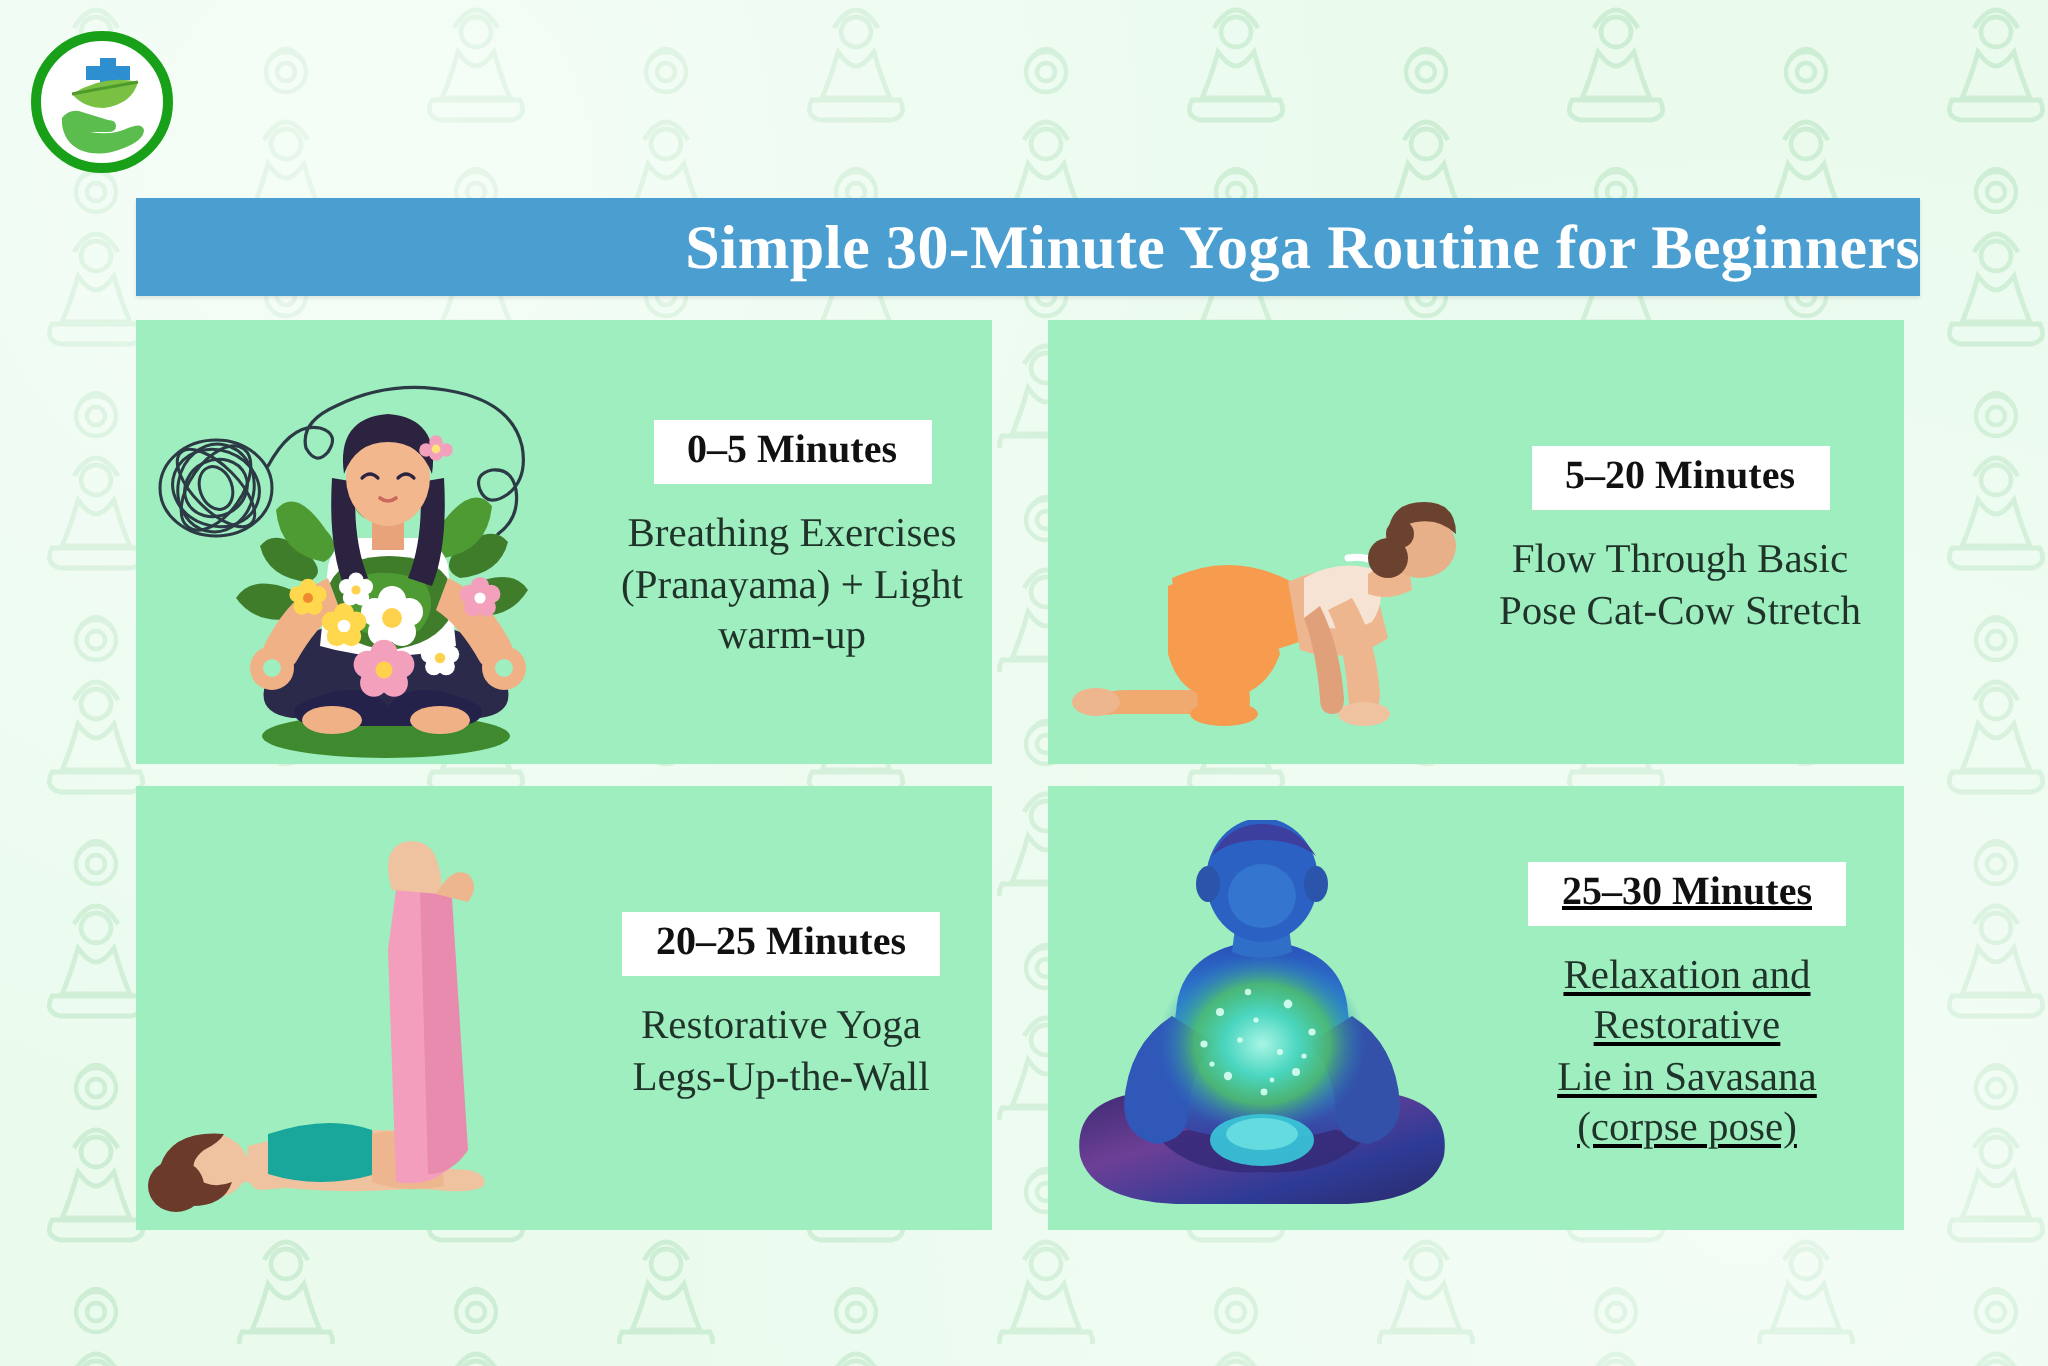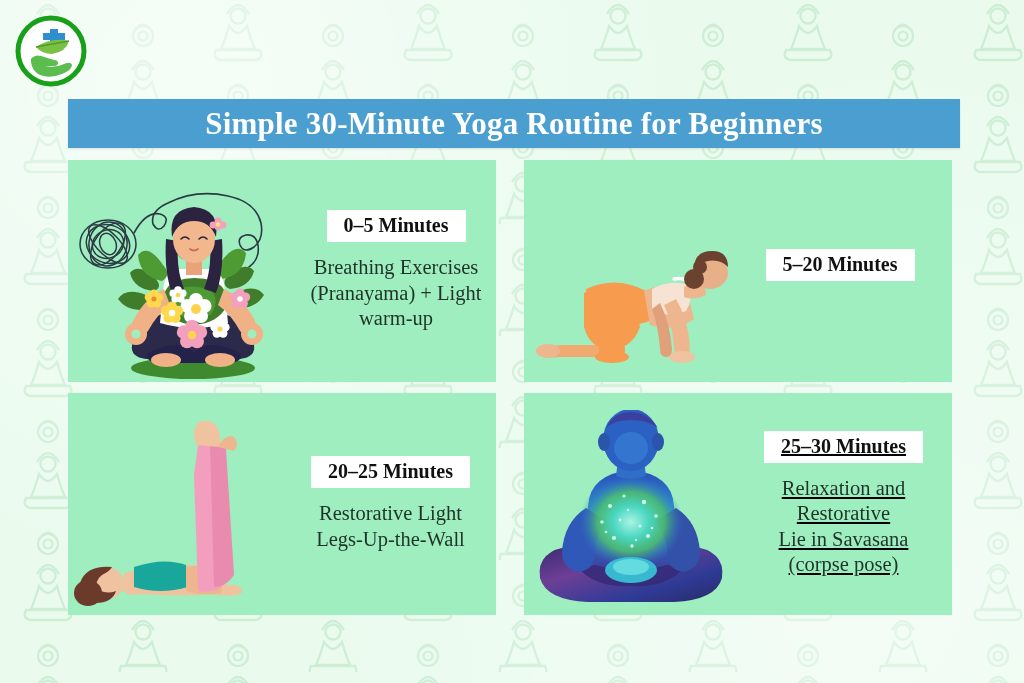--- a/index.html
+++ b/index.html
@@ -57,21 +57,21 @@
   #title-banner {
     position: absolute;
     left: 68px;
     top: 99px;
     width: 892px;
     height: 49px;
     background: #4b9fd0;
     z-index: 4;
     display: flex;
     align-items: center;
-    justify-content: center;
+    justify-content: flex-end;
     box-shadow: 0 1px 2px rgba(0,0,0,0.10);
   }
   #title-text {
     color: #ffffff;
     font-family: "Liberation Serif", serif;
     font-weight: bold;
     font-size: 31px;
     letter-spacing: 0.2px;
     white-space: nowrap;
     line-height: 1;
@@ -398,20 +398,22 @@
           <ellipse cx="186" cy="66" rx="18" ry="16" fill="#e8b089"></ellipse>
 
           <path d="M 170 62 Q 170 44 188 44 Q 204 44 204 60 Q 196 52 184 54 Q 174 56 170 62 Z" fill="#6b4230"></path>
 
           <circle cx="170" cy="72" r="10" fill="#6b4230"></circle>
           <circle cx="176" cy="60" r="7" fill="#6b4230"></circle>
         </svg>
       </div>
       <div class="card-text">
         <div class="time-badge">5–20 Minutes</div>
+        <div class="card-desc">Flow Through Basic
+Pose Cat-Cow Stretch</div>
       </div>
     </div>
 
     <div class="card card-3">
       <div class="card-art">
         <svg width="225" height="200" viewBox="0 0 225 200" xmlns="http://www.w3.org/2000/svg">
 
           <path d="M 60 172 Q 110 166 166 170 Q 176 172 174 178 Q 168 182 150 180
                    Q 104 176 62 180 Q 54 178 60 172 Z" fill="#f0c3a0"></path>
 
@@ -431,21 +433,21 @@
 
           <ellipse cx="38" cy="168" rx="18" ry="16" fill="#f0c3a0"></ellipse>
 
           <path d="M 44 152 Q 18 150 12 168 Q 8 186 28 188 Q 44 188 48 176
                    Q 38 180 30 174 Q 26 166 34 160 Q 42 156 44 152 Z" fill="#6b3a2a"></path>
           <ellipse cx="20" cy="178" rx="14" ry="13" fill="#6b3a2a"></ellipse>
         </svg>
       </div>
       <div class="card-text">
         <div class="time-badge">20–25 Minutes</div>
-        <div class="card-desc">Restorative Light
+        <div class="card-desc">Restorative Yoga
 Legs-Up-the-Wall</div>
       </div>
     </div>
 
     <div class="card card-4">
       <div class="card-art">
         <svg width="215" height="205" viewBox="0 0 215 205" xmlns="http://www.w3.org/2000/svg">
           <defs>
             <radialGradient id="chakra-glow" cx="50%" cy="50%" r="50%">
               <stop offset="0%" stop-color="#a8f5e4"></stop>

